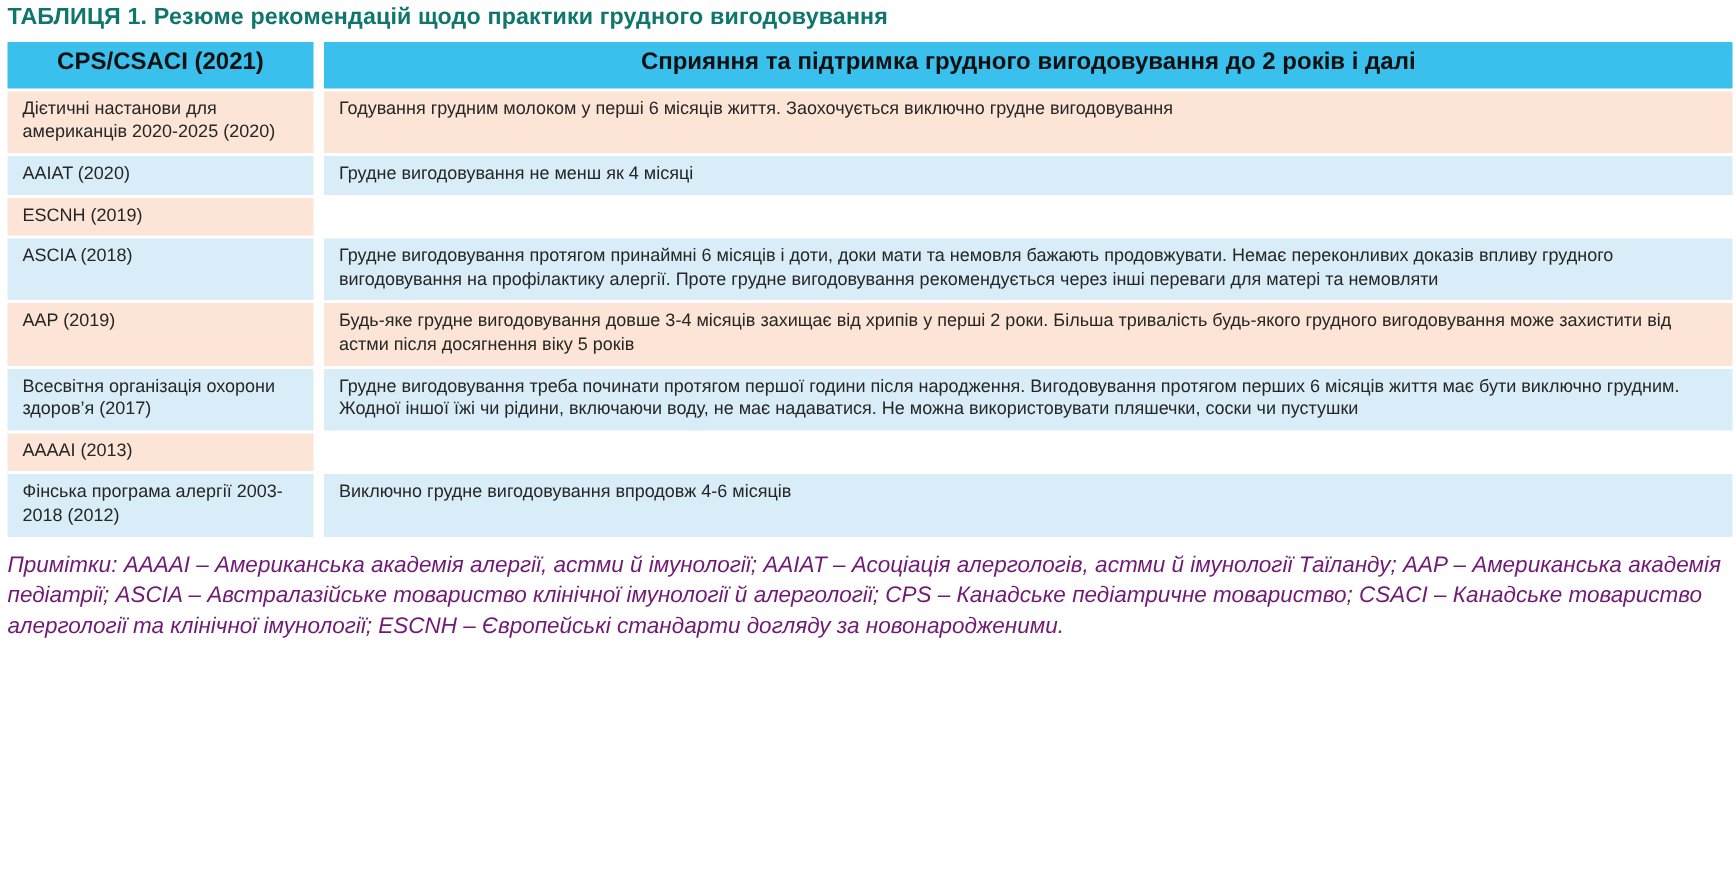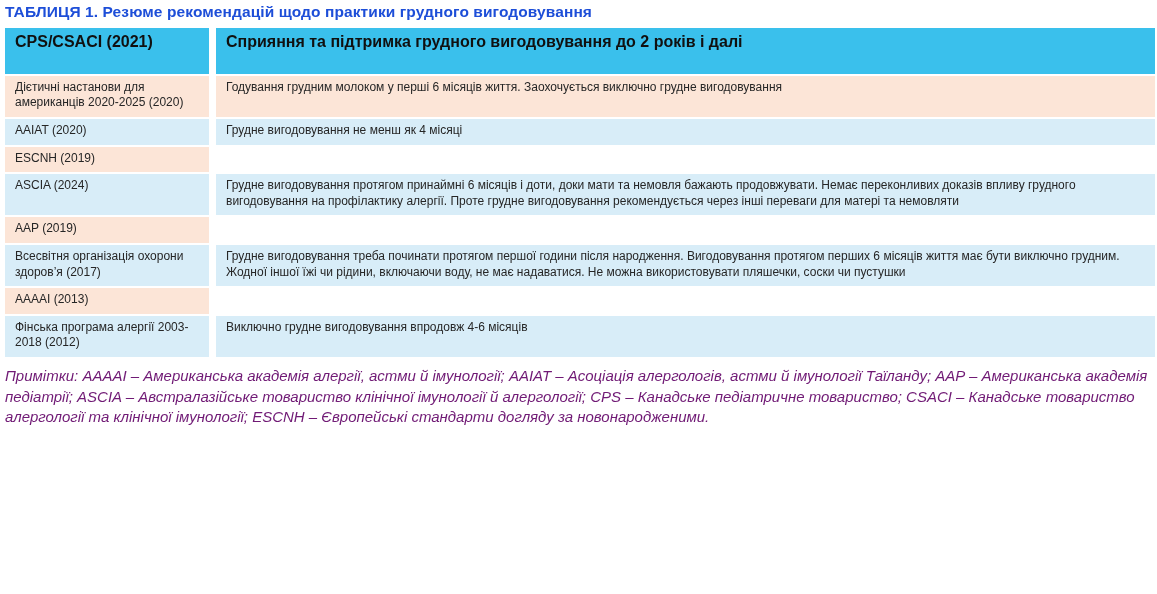--- a/index.html
+++ b/index.html
@@ -14,38 +14,38 @@
     width:1157px;
     height:594px;
     font-family:"Liberation Sans","DejaVu Sans",sans-serif;
     color:var(--text);
     overflow:hidden;
   }
   .page{padding:2px 2px 0 5px;}
   .table-title{
     font-size:15.5px;
     font-weight:bold;
-    color:#1d4ed8;
+    color:#0f766e;
     margin:1px 0 7px 0;
     letter-spacing:.1px;
   }
   .table{width:100%;}
   .t-row{
     display:grid;
     grid-template-columns:204px 1fr;
     column-gap:7px;
     margin-bottom:2px;
   }
   .t-head .cell{
     background:var(--header-bg);
     font-weight:bold;
     font-size:16px;
     color:#101010;
-    text-align:left;
-    padding:4px 10px 21px;
+    text-align:center;
+    padding:4px 10px 6px;
   }
   .cell{
     padding:4px 10px 6px;
     font-size:12px;
     line-height:1.3;
   }
   .t-body .t-row:nth-child(odd) .cell{background:var(--row-peach);}
   .t-body .t-row:nth-child(even) .cell{background:var(--row-blue);}
   .footnote{
     margin-top:9px;
@@ -82,26 +82,27 @@
       <div class="t-row">
         <div class="cell org">AAIAT (2020)</div>
         <div class="cell rec">Грудне вигодовування не менш як 4 місяці</div>
       </div>
 
       <div class="t-row">
         <div class="cell org">ESCNH (2019)</div>
       </div>
 
       <div class="t-row">
-        <div class="cell org">ASCIA (2024)</div>
+        <div class="cell org">ASCIA (2018)</div>
         <div class="cell rec">Грудне вигодовування протягом принаймні 6 місяців і доти, доки мати та немовля бажають продовжувати. Немає переконливих доказів впливу грудного вигодовування на профілактику алергії. Проте грудне вигодовування рекомендується через інші переваги для матері та немовляти</div>
       </div>
 
       <div class="t-row">
         <div class="cell org">AAP (2019)</div>
+        <div class="cell rec">Будь-яке грудне вигодовування довше 3-4 місяців захищає від хрипів у перші 2 роки. Більша тривалість будь-якого грудного вигодовування може захистити від астми після досягнення віку 5 років</div>
       </div>
 
       <div class="t-row">
         <div class="cell org">Всесвітня організація охорони здоров’я (2017)</div>
         <div class="cell rec">Грудне вигодовування треба починати протягом першої години після народження. Вигодовування протягом перших 6 місяців життя має бути виключно грудним. Жодної іншої їжі чи рідини, включаючи воду, не має надаватися. Не можна використовувати пляшечки, соски чи пустушки</div>
       </div>
 
       <div class="t-row">
         <div class="cell org">AAAAI (2013)</div>
       </div>

